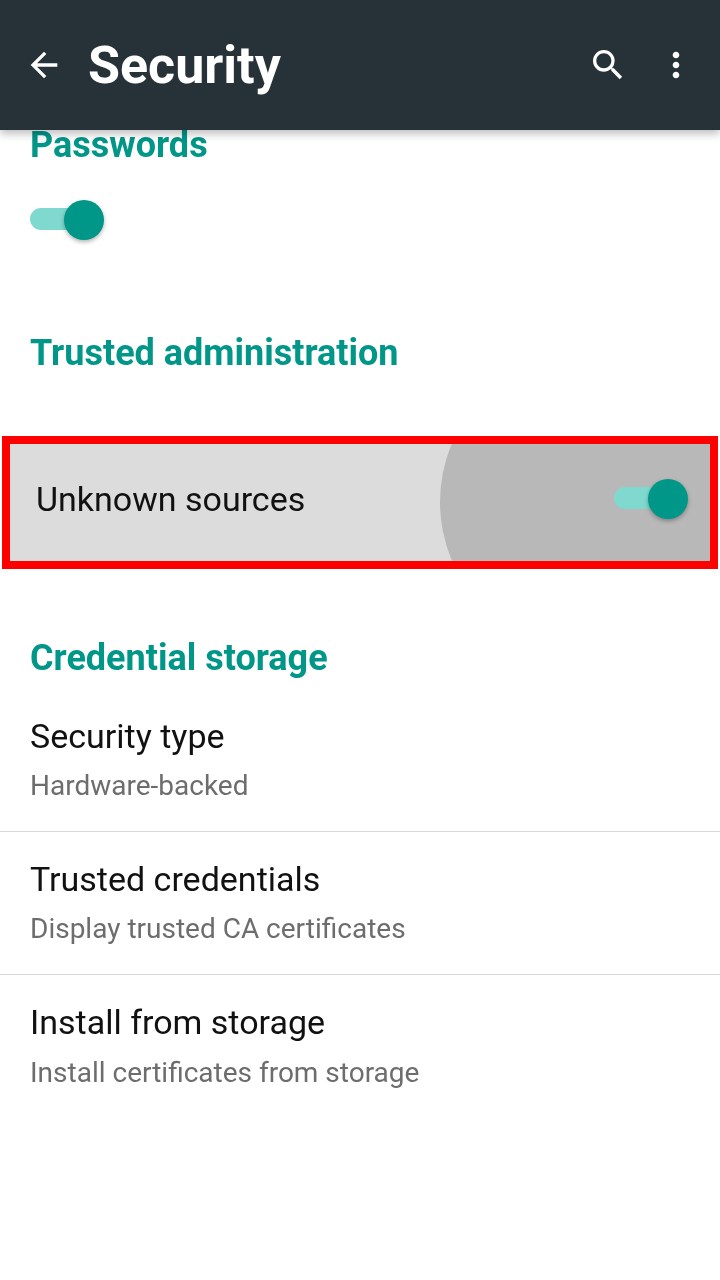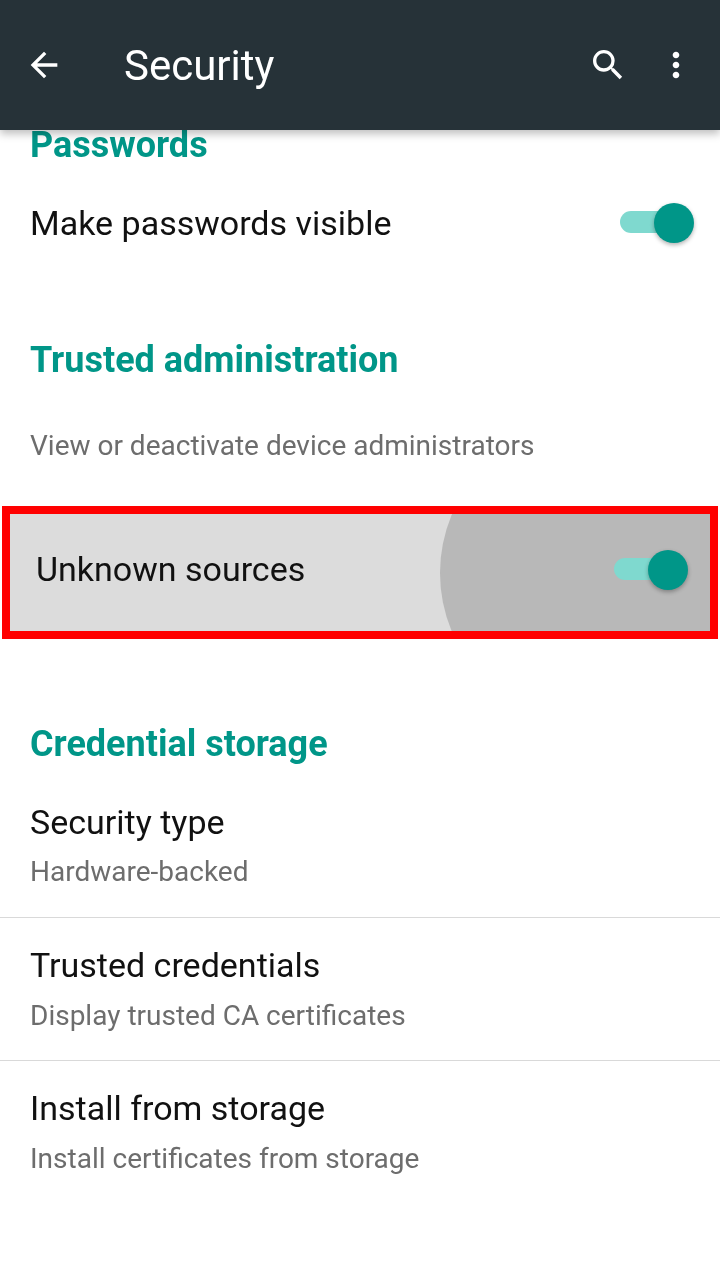--- a/index.html
+++ b/index.html
@@ -9,21 +9,21 @@
     height: 130px;
     display: flex;
     align-items: center;
     padding: 0 20px;
     color: #fff;
     box-shadow: 0 4px 8px rgba(0,0,0,0.25);
     position: relative;
     z-index: 10;
   }
   .appbar .back { width: 48px; height: 48px; display:flex; align-items:center; justify-content:center; }
-  .appbar .title { font-size: 42px; font-weight: 400; margin-left: 56px; flex: 1; }
+  .appbar .title { font-size: 52px; font-weight: 700; margin-left: 20px; flex: 1; }
   .appbar .action { width: 48px; height: 48px; display:flex; align-items:center; justify-content:center; margin-left: 20px; }
   .content { padding-top: 0; }
   .section-header {
     color: #009688;
     font-size: 36px;
     font-weight: 700;
     padding: 28px 30px 10px 30px;
   }
   .section-header.partial {
     margin-top: -10px;
@@ -49,21 +49,21 @@
     position: absolute; top: -2px; right: -4px; width: 40px; height: 40px; border-radius: 50%;
     background: #009688;
     box-shadow: 0 2px 4px rgba(0,0,0,0.3);
   }
   .divider { height: 1px; background: #d9d9d9; margin: 0; }
 
   
   .highlight-wrap {
     border: 8px solid #ff0000;
     background: #dcdcdc;
-    margin: 16px 2px;
+    margin: 0 2px;
     position: relative;
     overflow: hidden;
   }
   .highlight-wrap .item { padding: 34px 26px 40px 26px; }
   .touch-ripple {
     position: absolute;
     width: 300px; height: 300px;
     border-radius: 50%;
     background: #b8b8b8;
     right: -30px;
@@ -98,36 +98,32 @@
         <path d="M12 8c1.1 0 2-.9 2-2s-.9-2-2-2-2 .9-2 2 .9 2 2 2zm0 2c-1.1 0-2 .9-2 2s.9 2 2 2 2-.9 2-2-.9-2-2-2zm0 6c-1.1 0-2 .9-2 2s.9 2 2 2 2-.9 2-2-.9-2-2-2z"></path>
       </svg>
   </div>
 </div>
 
 <div class="content">
 
   <div class="section-header partial">Passwords</div>
 
   <div class="item">
-    <div class="texts">
-      <div class="title">Make passwords visible</div>
-    </div>
     <div class="toggle">
       <div class="track"></div>
       <div class="thumb"></div>
     </div>
   </div>
 
   <div class="spacer-lg"></div>
 
   <div class="section-header">Trusted administration</div>
 
   <div class="item">
     <div class="texts">
-      <div class="subtitle">View or deactivate device administrators</div>
     </div>
   </div>
 
   <div class="highlight-wrap">
     <div class="touch-ripple"></div>
     <div class="item">
       <div class="texts">
         <div class="title">Unknown sources</div>
       </div>
       <div class="toggle">

